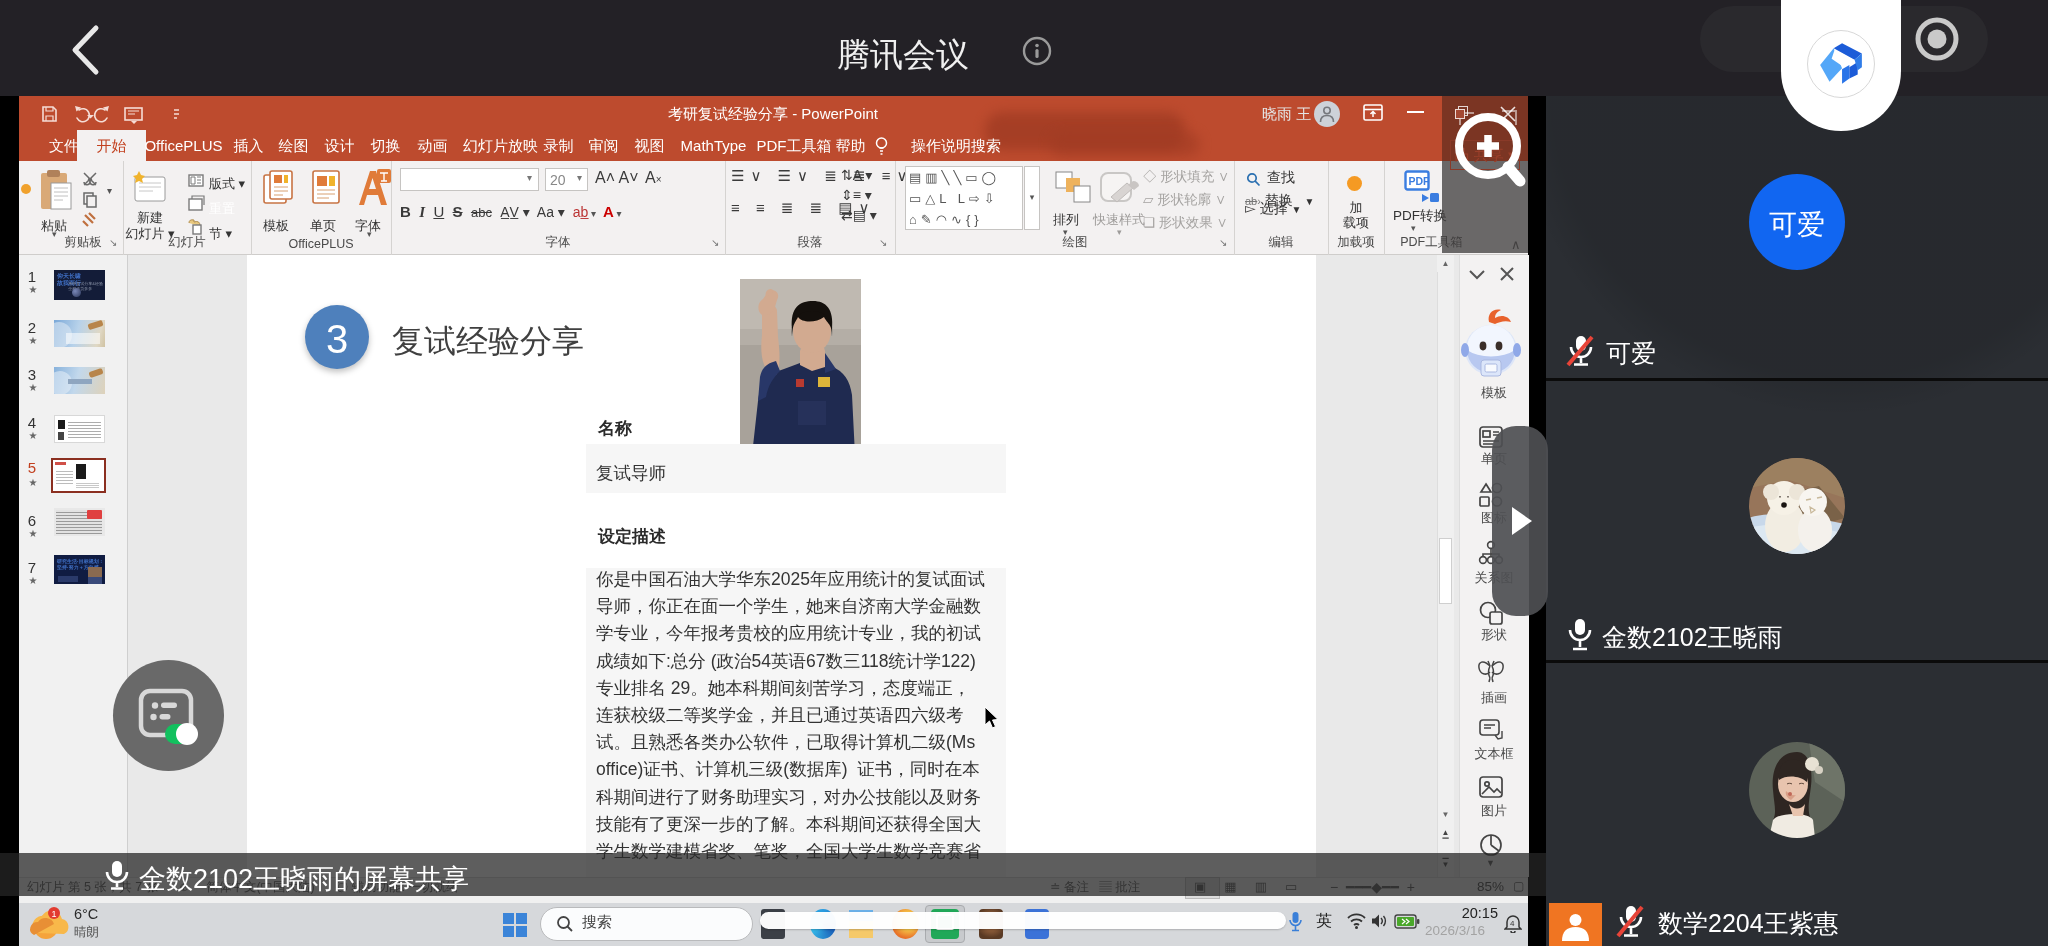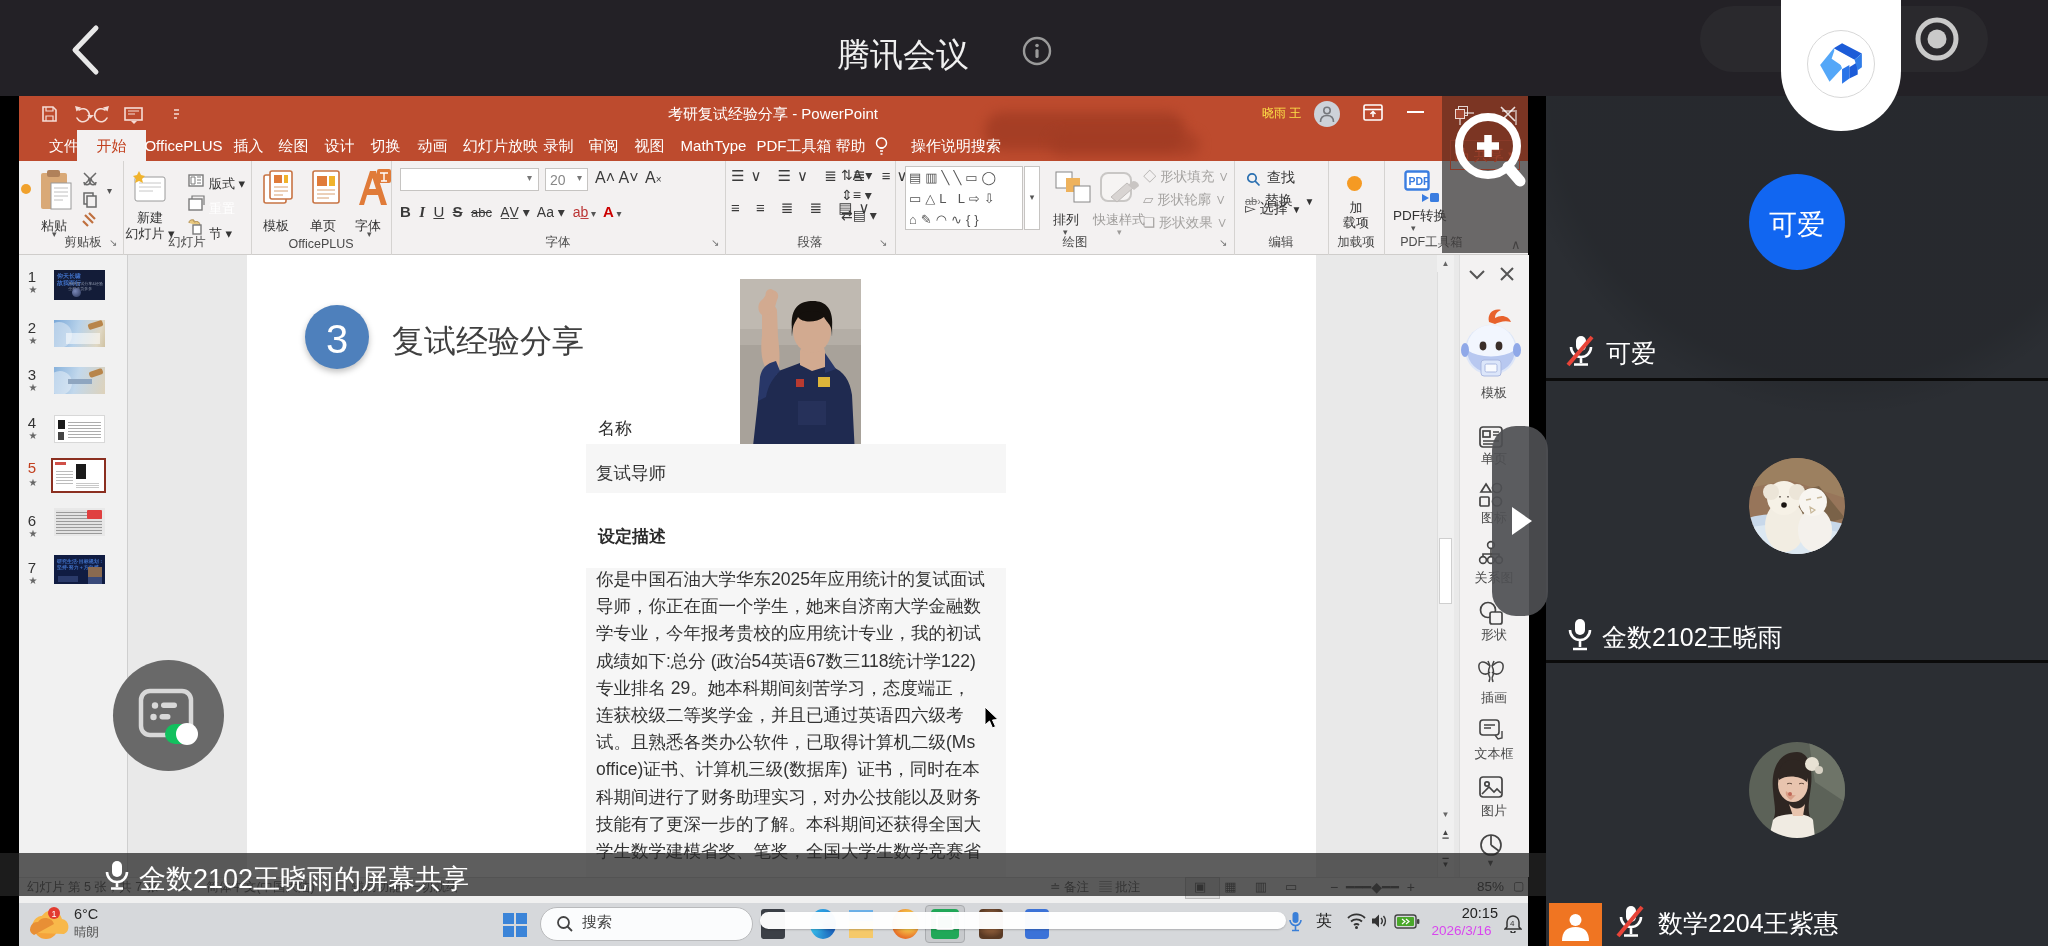--- a/index.html
+++ b/index.html
@@ -74,21 +74,21 @@
 <rect x="84" y="5" width="17" height="12"></rect>
       <path d="M87,8 h11 M87,11 h7" stroke-width="1.2"></path>
 </g>
 <path d="M34,3 l6,1.5 -4.5,4 z" fill="#f5ddd6"></path>
 <path d="M68,3 l-6,1.5 4.5,4 z" fill="#f5ddd6"></path>
 <path d="M46,12 l3.5,3.5 3.5,-3.5 z" fill="#f5ddd6"></path>
 <path d="M90,18 l3,3 3,-3 z" fill="#f5ddd6"></path>
 <path d="M133,7 h5 M133,11 h5 M133,15 h3" stroke="#f5ddd6" stroke-width="1.6"></path>
 </svg>
 <div class="a" style="left:623px;top:105px;width:300px;text-align:center;font-size:15px;color:#fff">考研复试经验分享  -  PowerPoint</div>
-<div class="a" style="left:1262px;top:105px;font-size:12px;color:#fde047">晓雨 王</div>
+<div class="a" style="left:1262px;top:105px;font-size:15px;color:#e5e5e5">晓雨 王</div>
 <div class="a" style="left:1314px;top:101px;width:26px;height:26px;border-radius:50%;background:#cdd2d8"></div>
 <svg class="a" style="left:1319px;top:105px" width="16" height="18" viewBox="0 0 16 18">
     <circle cx="8" cy="5.5" r="3.2" fill="none" stroke="#76797d" stroke-width="1.6"></circle>
     <path d="M1.5,17 Q1.5,10.5 8,10.5 Q14.5,10.5 14.5,17" fill="none" stroke="#76797d" stroke-width="1.6"></path>
   </svg>
 <svg class="a" style="left:1363px;top:104px" width="20" height="18" viewBox="0 0 20 18">
     <rect x="1" y="1" width="18" height="15" rx="1.5" fill="none" stroke="#fff" stroke-width="1.6"></rect>
     <path d="M1,5.5 h18" stroke="#fff" stroke-width="1.6"></path>
     <path d="M10,13 v-5 M7.5,10 l2.5,-2.5 2.5,2.5" stroke="#fff" stroke-width="1.5" fill="none"></path>
   </svg>
@@ -339,21 +339,21 @@
 <path d="M26,18 c-2,-5 3,-10 7,-7 l-2,5 z" fill="#d2aa90"></path>
 <path d="M18,122 L20,98 C22,88 28,84 36,82 L40,92 C34,98 28,106 26,118 Z" fill="#283768"></path>
 <path d="M85,74 L96,90 L85,94 Z" fill="#283768"></path>
 <path d="M78,98 h12 v10 h-12 z" fill="#ddb53a"></path>
 <path d="M56,100 h8 v8 h-8 z" fill="#b83a30"></path>
 <path d="M58,122 L86,122 L86,146 L58,146 Z" fill="#26315a"></path>
 <circle cx="78" cy="169" r="2.2" fill="#e8e8e8"></circle>
     <circle cx="87" cy="169" r="2.2" fill="#999"></circle>
 </svg>
 
-<div class="a" style="left:598px;top:417px;font-size:17px;color:#2b2b2b;font-weight:normal">名称</div>
+<div class="a" style="left:598px;top:417px;font-size:17px;color:#2b2b2b;font-weight:bold">名称</div>
 <div class="a" style="left:586px;top:444px;width:420px;height:49px;background:#f6f6f6"></div>
 <div class="a" style="left:596px;top:461px;font-size:17.5px;color:#333">复试导师</div>
 <div class="a" style="left:598px;top:525px;font-size:17px;color:#2b2b2b;font-weight:bold">设定描述</div>
 <div class="a" id="descbox" style="left:586px;top:568px;width:420px;height:309px;background:#f6f6f6;overflow:hidden">
 <div class="tl" style="top:-2px">你是中国石油大学华东2025年应用统计的复试面试
 导师，你正在面一个学生，她来自济南大学金融数
 学专业，今年报考贵校的应用统计专业，我的初试
 成绩如下:总分 (政治54英语67数三118统计学122)
 专业排名 29。她本科期间刻苦学习，态度端正，
 连获校级二等奖学金，并且已通过英语四六级考
@@ -523,21 +523,21 @@
     <path d="M1,5.5 h3 l4,-4 v13 l-4,-4 h-3 z" fill="#333"></path>
     <path d="M10,5 a4.5,4.5 0 0 1 0,6 M12.5,3 a7.5,7.5 0 0 1 0,10" fill="none" stroke="#333" stroke-width="1.4"></path>
   </svg>
 <svg class="a" style="left:1394px;top:913px" width="26" height="17" viewBox="0 0 26 17">
     <rect x="1" y="2" width="21" height="13" rx="2.5" fill="none" stroke="#444" stroke-width="1.4"></rect>
     <rect x="3" y="4" width="17" height="9" rx="1" fill="#4aa82a"></rect>
     <rect x="23" y="6" width="2.4" height="5" rx="1" fill="#444"></rect>
     <path d="M8,6 l3,2.5 -3,2.5 M12,6 l3,2.5 -3,2.5" stroke="#fff" stroke-width="1.2" fill="none"></path>
   </svg>
 <div class="a" style="left:1432px;top:905px;width:66px;text-align:right;font-size:14.5px;color:#222">20:15</div>
-<div class="a" style="left:1425px;top:923px;width:73px;text-align:center;font-size:13.5px;color:#d946ef">2026/3/16</div>
+<div class="a" style="left:1425px;top:923px;width:73px;text-align:left;font-size:13.5px;color:#a3a3a3">2026/3/16</div>
 <svg class="a" style="left:1504px;top:914px" width="18" height="19" viewBox="0 0 18 19">
     <path d="M3,13 v-5 a6,6 0 0 1 12,0 v5 l2,2 H1 Z M7,17 a2,2 0 0 0 4,0" fill="none" stroke="#333" stroke-width="1.5"></path>
     <text x="6" y="12" font-size="8" fill="#333">4</text>
   </svg>
 
 <div class="a" style="left:1442px;top:96px;width:86px;height:65px;background:rgba(30,25,22,.42)"></div>
 <div class="a" style="left:1442px;top:161px;width:86px;height:92px;background:rgba(60,58,58,.75)"></div>
 <div class="a" style="left:1450px;top:140px;width:70px;height:30px;border:1px solid #8a3a28;color:#9a3f2a;font-size:15px;text-align:center;line-height:28px">凸 共享 ▾</div>
 <svg class="a" style="left:1452px;top:106px" width="74" height="106" viewBox="0 0 74 106">
     <circle cx="36" cy="40" r="29" fill="none" stroke="#fff" stroke-width="8"></circle>

